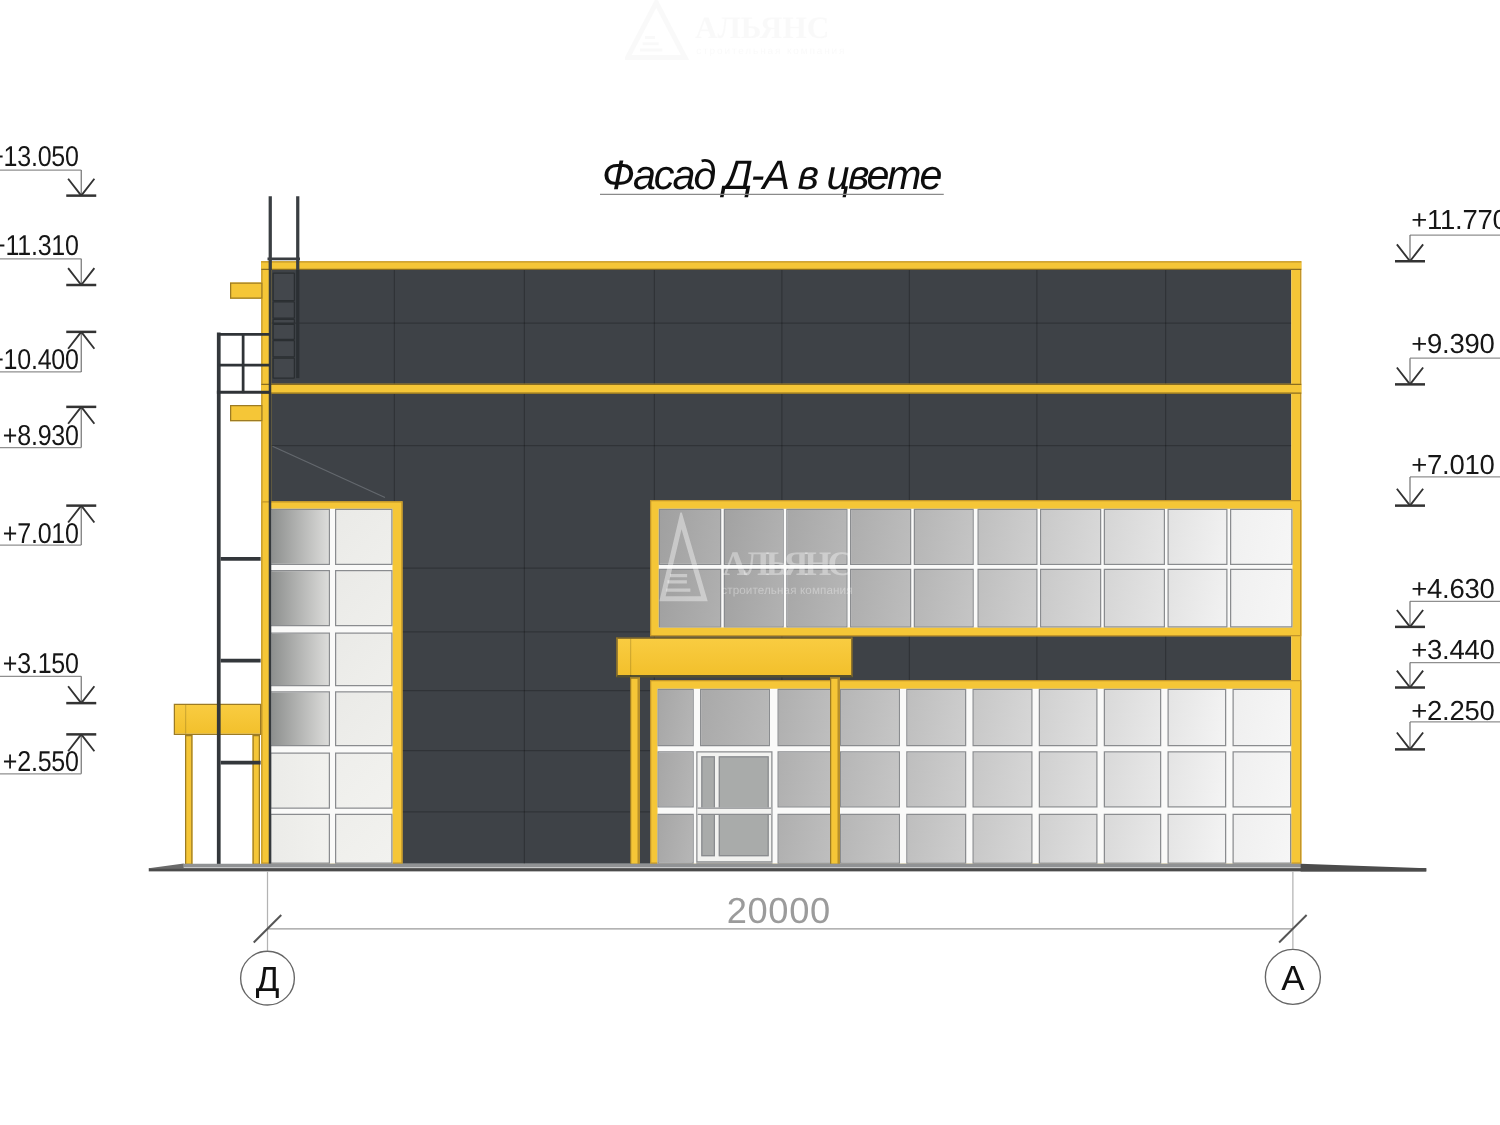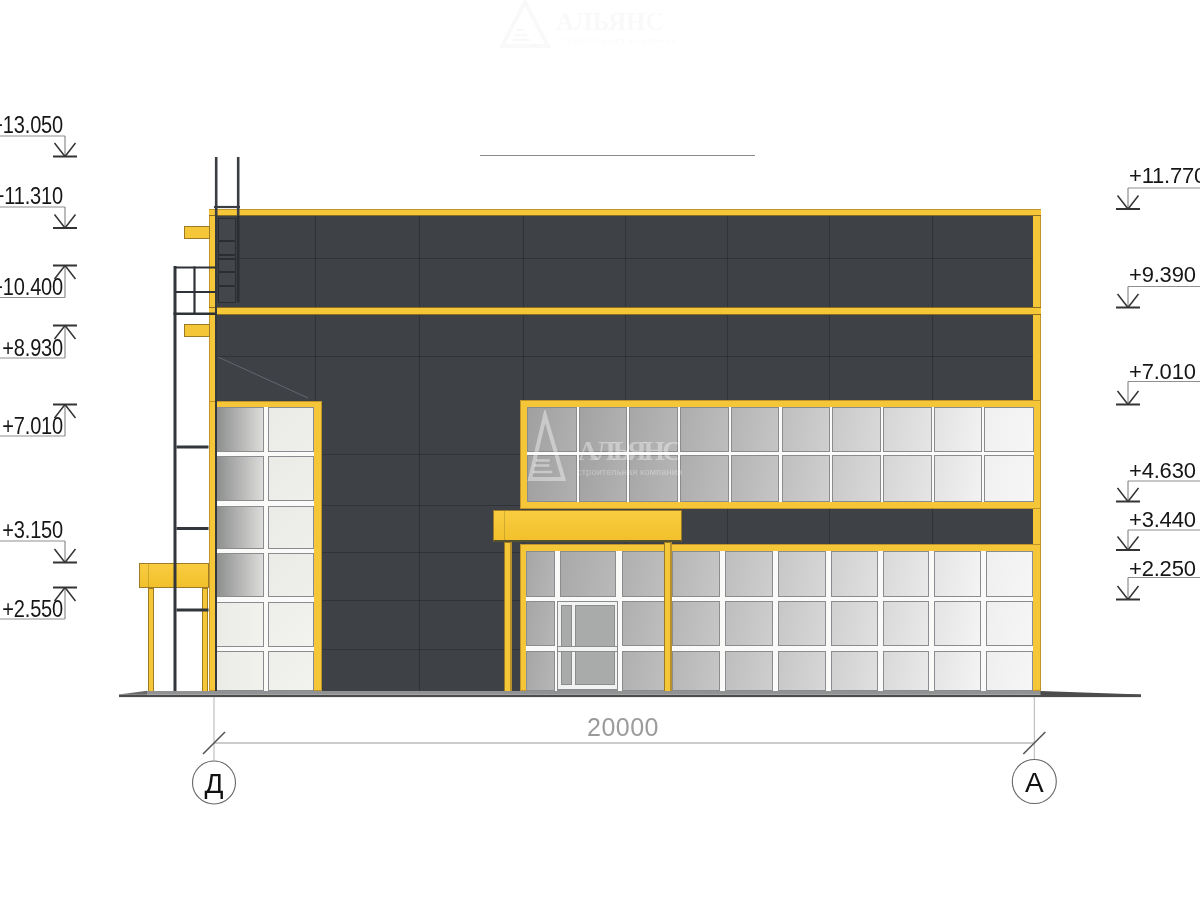--- a/index.html
+++ b/index.html
@@ -7,20 +7,21 @@
 </style></head>
 <body>
 <div id="c">
 <div style="position:absolute;left:500px;top:0px;width:220px;height:50px;opacity:0.05;">
 <svg width="220" height="50" viewBox="0 0 220 50">
 <path d="M25 2 L48 46 L2 46 Z" fill="none" stroke="#9a9a9a" stroke-width="4"></path>
 <path d="M12 40 L30 40 M14 35 L27 35 M16 30 L24 30" stroke="#9a9a9a" stroke-width="2.5"></path>
 <text x="56" y="30" font-family="Liberation Serif, serif" font-weight="bold" font-size="25" fill="#9a9a9a">АЛЬЯНС</text>
 <text x="57" y="43" font-family="Liberation Sans, sans-serif" font-size="8" letter-spacing="1.5" fill="#9a9a9a">строительная компания</text>
 </svg></div>
+<div style="position:absolute;left:397px;top:121px;width:440px;text-align:center;font-style:italic;font-size:33px;color:#0d0d0d;font-family:'Liberation Sans',sans-serif;letter-spacing:-1.6px;">Фасад Д-А в цвете</div>
 <div style="position:absolute;left:480px;top:155px;width:275px;height:1.3px;background:#8a8a8a;"></div>
 <div style="position:absolute;left:216px;top:215.5px;width:817px;height:475.5px;background:#3E4247;"></div>
 <div style="position:absolute;left:315px;top:215.5px;width:1.4px;height:475.5px;background:rgba(0,0,0,0.22);"></div>
 <div style="position:absolute;left:419px;top:215.5px;width:1.4px;height:475.5px;background:rgba(0,0,0,0.22);"></div>
 <div style="position:absolute;left:523px;top:215.5px;width:1.4px;height:475.5px;background:rgba(0,0,0,0.22);"></div>
 <div style="position:absolute;left:625px;top:215.5px;width:1.4px;height:475.5px;background:rgba(0,0,0,0.22);"></div>
 <div style="position:absolute;left:727px;top:215.5px;width:1.4px;height:475.5px;background:rgba(0,0,0,0.22);"></div>
 <div style="position:absolute;left:829px;top:215.5px;width:1.4px;height:475.5px;background:rgba(0,0,0,0.22);"></div>
 <div style="position:absolute;left:932px;top:215.5px;width:1.4px;height:475.5px;background:rgba(0,0,0,0.22);"></div>
 <div style="position:absolute;left:216px;top:258px;width:817px;height:1.4px;background:rgba(0,0,0,0.22);"></div>
@@ -147,21 +148,21 @@
 </svg>
 <svg style="position:absolute;left:0;top:0;" width="1200" height="900" viewBox="0 0 1200 900">
 <line x1="214" y1="697" x2="214" y2="760.5" stroke="#b3b3b3" stroke-width="1"></line>
 <line x1="1034.3" y1="697" x2="1034.3" y2="759" stroke="#b3b3b3" stroke-width="1"></line>
 <line x1="214" y1="743" x2="1034.3" y2="743" stroke="#9a9a9a" stroke-width="1"></line>
 <line x1="203" y1="754" x2="225" y2="732" stroke="#555" stroke-width="1.6"></line>
 <line x1="1023.3" y1="754" x2="1045.3" y2="732" stroke="#555" stroke-width="1.6"></line>
 <circle cx="214" cy="782.5" r="21.5" fill="#fff" stroke="#666" stroke-width="1.1"></circle>
 <circle cx="1034.3" cy="781.5" r="22" fill="#fff" stroke="#666" stroke-width="1.1"></circle>
 </svg>
-<div style="position:absolute;left:578px;top:713px;width:90px;text-align:center;font-size:25px;letter-spacing:0.5px;color:#9b9b9b;font-family:'Liberation Sans',sans-serif;">20000</div>
+<div style="position:absolute;left:578px;top:713px;width:90px;text-align:center;font-size:29px;letter-spacing:0.5px;color:#9b9b9b;font-family:'Liberation Sans',sans-serif;">20000</div>
 <div style="position:absolute;left:192px;top:768px;width:44px;text-align:center;font-size:28px;color:#111;font-family:'Liberation Sans',sans-serif;">Д</div>
 <div style="position:absolute;left:1012.3px;top:767px;width:44px;text-align:center;font-size:28px;color:#111;font-family:'Liberation Sans',sans-serif;">А</div>
 <svg style="position:absolute;left:0;top:0;" width="1200" height="900" viewBox="0 0 1200 900">
       <line x1="0" y1="136" x2="65" y2="136" stroke="#8f8f8f" stroke-width="1"></line>
       <line x1="65" y1="136" x2="65" y2="156.5" stroke="#777" stroke-width="1"></line>
       <path d="M65 156.5 L54.5 143.0 M65 156.5 L75.5 143.0" stroke="#333" stroke-width="1.5" fill="none"></path>
       <line x1="53" y1="156.5" x2="77" y2="156.5" stroke="#333" stroke-width="2"></line>
       <line x1="0" y1="207" x2="65" y2="207" stroke="#8f8f8f" stroke-width="1"></line>
       <line x1="65" y1="207" x2="65" y2="228" stroke="#777" stroke-width="1"></line>
       <path d="M65 228 L54.5 214.5 M65 228 L75.5 214.5" stroke="#333" stroke-width="1.5" fill="none"></path>

